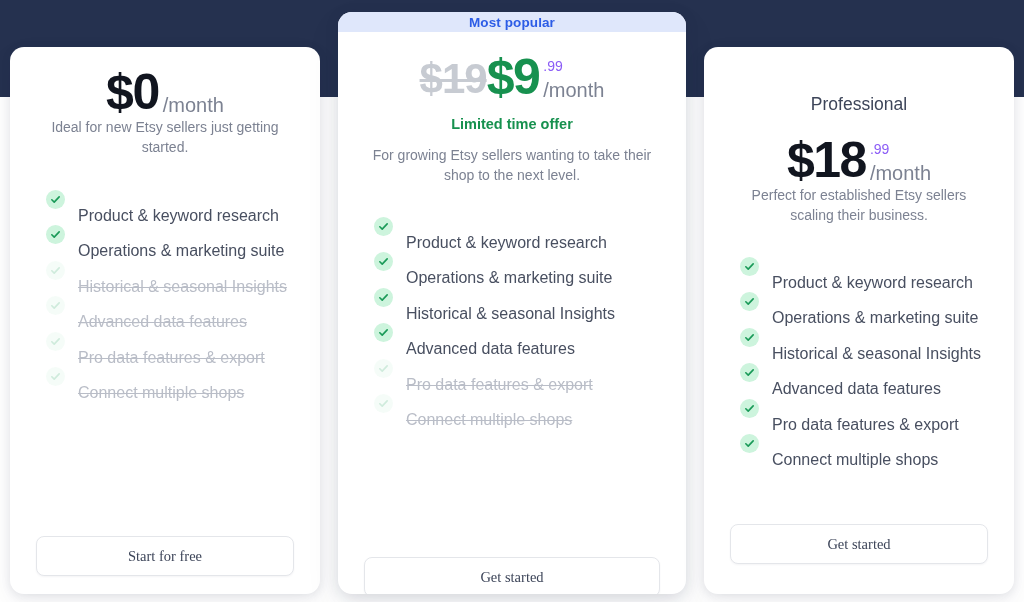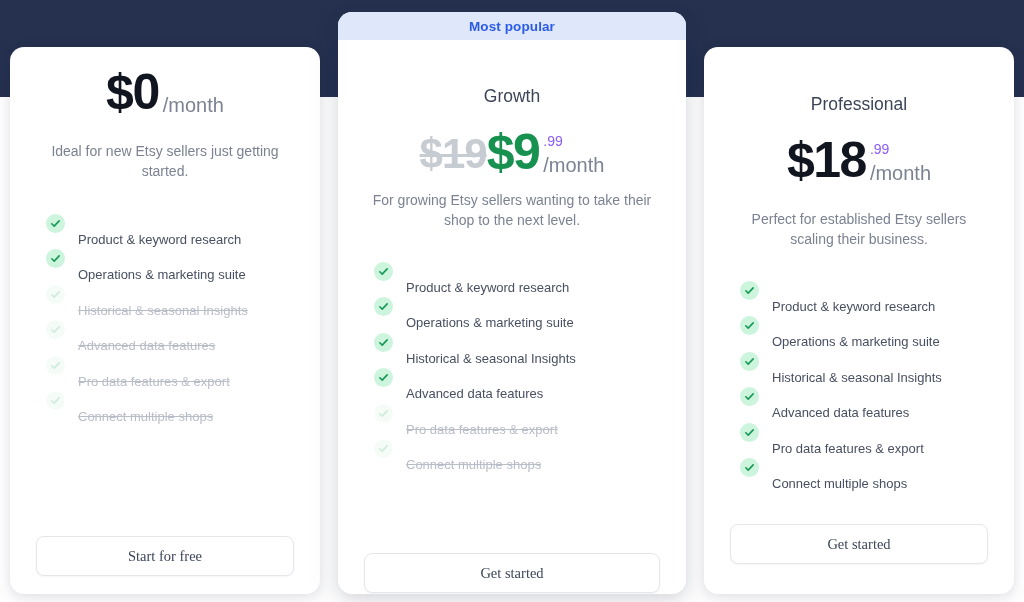--- a/index.html
+++ b/index.html
@@ -45,21 +45,21 @@
   #card-free  { left: 10px; }
   #card-pro   { left: 704px; }
   #card-growth {
     left: 338px;
     top: 12px;
     width: 348px;
     height: 582px;
     box-shadow: 0 3px 14px rgba(30,40,70,0.13), 0 14px 34px rgba(30,40,70,0.08);
   }
   .badge {
-    height: 28px;
+    height: 20px;
     background: #dfe7fb;
     color: #2c5ce6;
     font-size: 13.5px;
     font-weight: bold;
     display: flex;
     align-items: center;
     justify-content: center;
     letter-spacing: 0.1px;
   }
   .card-body {
@@ -127,21 +127,21 @@
   .offer-note {
     color: #17914f;
     font-size: 14.5px;
     font-weight: bold;
     margin-top: 14px;
   }
   .plan-desc {
     font-size: 14px;
     color: #7c8292;
     line-height: 1.45;
-    margin-top: 24px;
+    margin-top: 0;
     padding: 0 6px;
   }
   #card-growth .plan-desc { margin-top: 13px; }
   .features {
     list-style: none;
     margin: 0;
     padding: 0;
     text-align: left;
   }
   #card-free .features   { margin-top: 24px; }
@@ -160,21 +160,21 @@
     background: #cdf4dd;
     display: flex;
     align-items: center;
     justify-content: center;
     flex: 0 0 auto;
     margin-right: 13px;
   }
   .check-badge svg { display: block; }
   .check-badge svg path { stroke: #1a9a58; }
   .feature-label {
-    font-size: 13px;
+    font-size: 16px;
     color: #484f60;
     line-height: 1.2;
     margin-top: 32px;
   }
   .feature.off .check-badge { background: #eefaf3; opacity: 0.55; }
   .feature.off .check-badge svg path { stroke: #a8dcc0; }
   .feature.off .feature-label {
     color: #b9bdc7;
     text-decoration: line-through;
     text-decoration-color: #b9bdc7;
@@ -266,29 +266,29 @@
           <span class="feature-label">Connect multiple shops</span>
         </li>
       </ul>
       <button class="cta">Start for free</button>
     </div>
   </div>
 
   <div class="card" id="card-growth">
     <div class="badge">Most popular</div>
     <div class="card-body">
-      <div class="plan-name">Growth</div>
       <div class="price-row">
         <span class="price-old">$19</span>
         <span class="price-main discount">$9</span>
         <span class="price-side">
           <span class="price-cents">.99</span>
           <span class="price-period">/month</span>
         </span>
       </div>
+      <div class="offer-note">Limited time offer</div>
       <div class="plan-desc">For growing Etsy sellers wanting to take their shop to the next level.</div>
       <ul class="features">
         <li class="feature">
           <span class="check-badge">
               <svg width="11" height="11" viewBox="0 0 12 12">
                 <path d="M2 6.3 L4.6 8.8 L10 3.2" fill="none" stroke-width="1.8" stroke-linecap="round" stroke-linejoin="round"></path>
               </svg>
             </span>
           <span class="feature-label">Product &amp; keyword research</span>
         </li>

